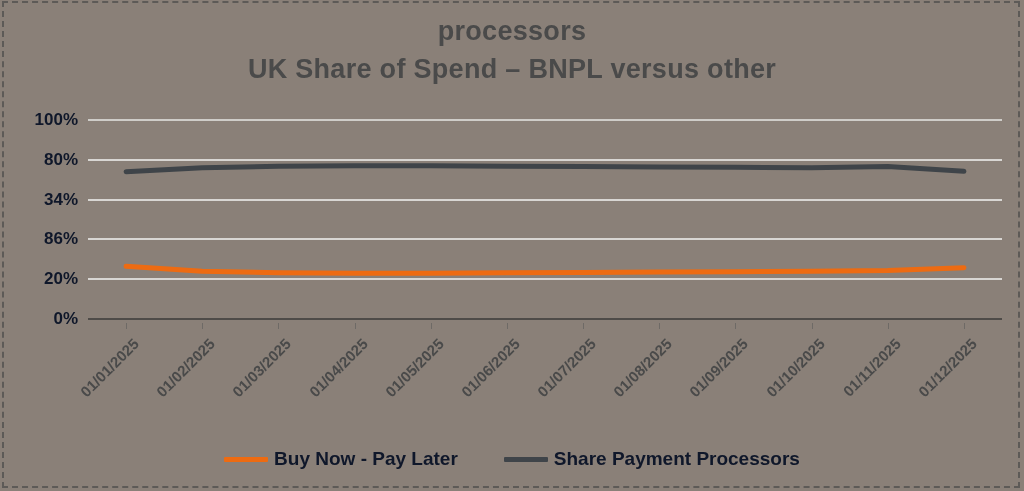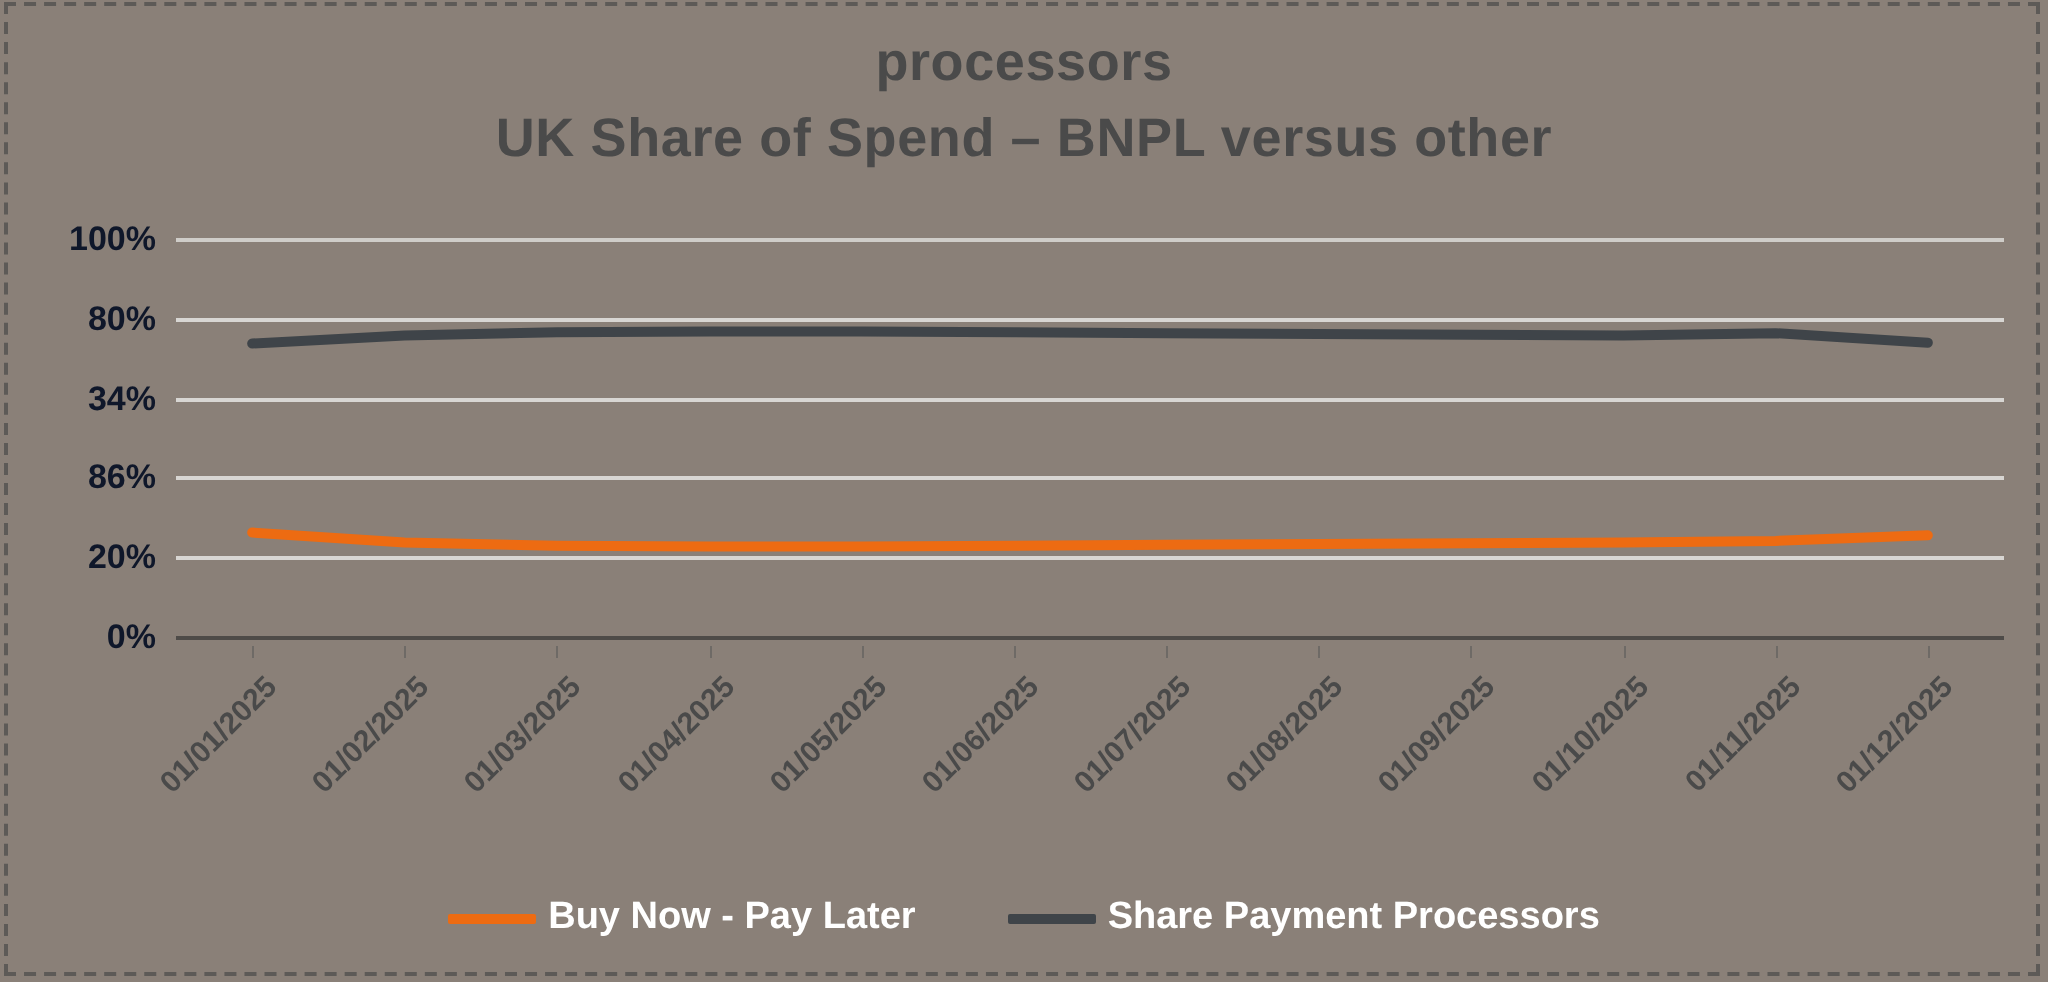--- a/index.html
+++ b/index.html
@@ -124,21 +124,21 @@
     display: flex;
     align-items: center;
     gap: 6px;
   }
   .legend-swatch {
     width: 44px;
     height: 5px;
     border-radius: 1px;
   }
   .legend-label {
-    color: #ffffff;
+    color: #0f172a;
     font-size: 19px;
     font-weight: bold;
     white-space: nowrap;
   }
 </style>
 </head>
 <body>
 
 <div class="screen">
 

